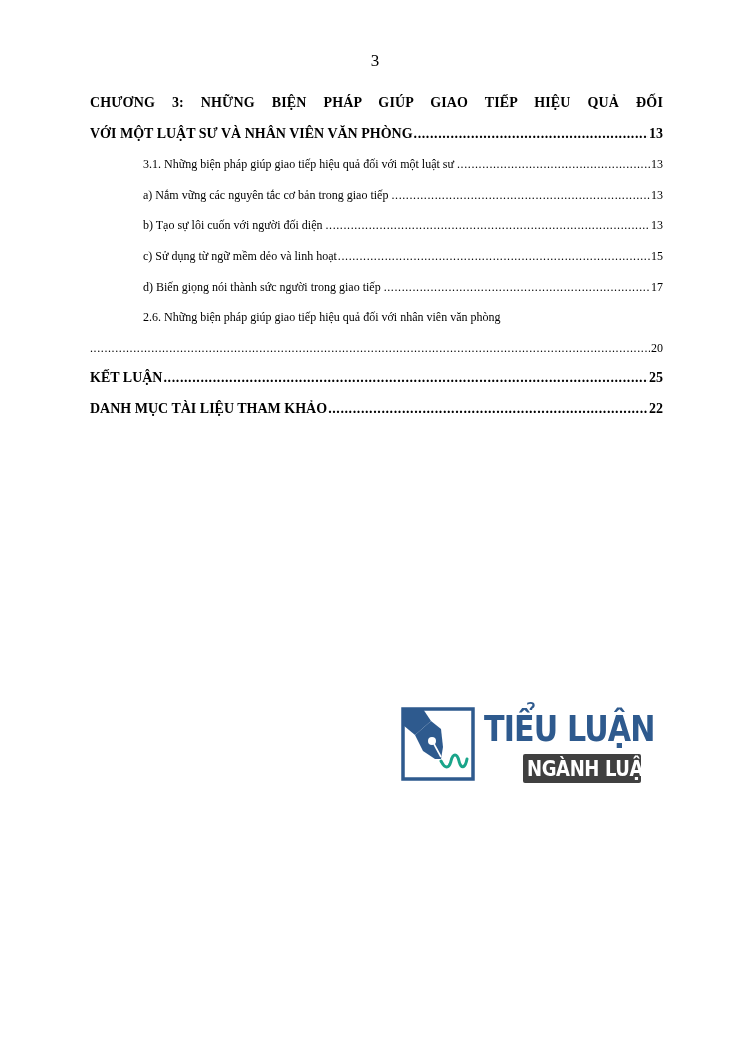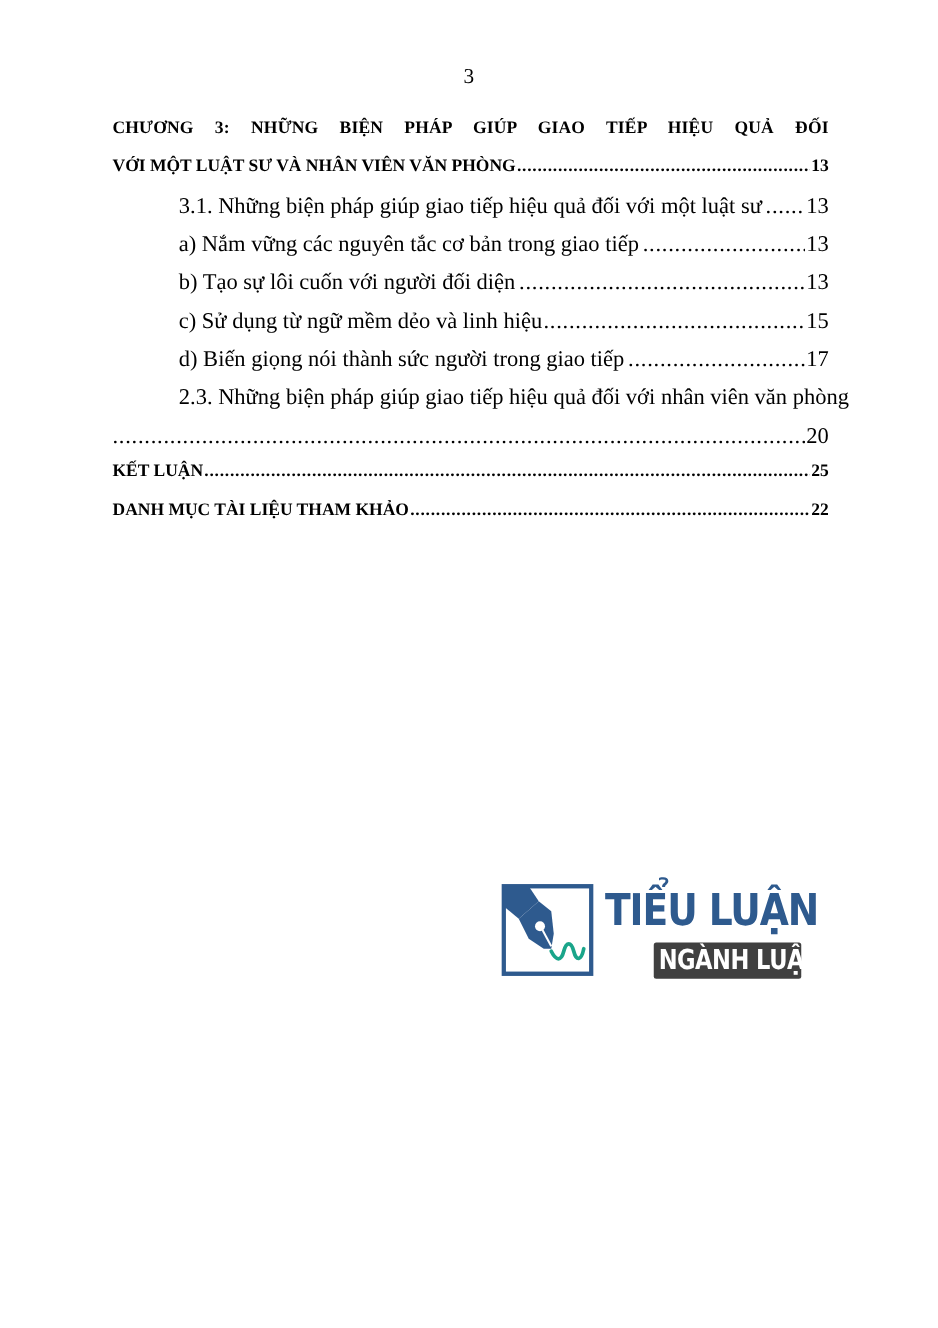--- a/index.html
+++ b/index.html
@@ -26,21 +26,21 @@
     }
     .toc {
       position: absolute;
       top: 88px;
       left: 90px;
       width: 573px;
     }
     .toc-line {
       height: 30.6px;
       line-height: 30.6px;
-      font-size: 18px;
+      font-size: 12px;
       white-space: nowrap;
       display: flex;
       align-items: baseline;
     }
     .toc-line.bold {
       font-weight: bold;
       font-size: 14px;
     }
     .toc-line.indent {
       padding-left: 53px;
@@ -146,32 +146,32 @@
       <span class="toc-text">a) Nắm vững các nguyên tắc cơ bản trong giao tiếp</span>
       <span class="leader"></span>
       <span class="toc-page">13</span>
     </div>
     <div class="toc-line indent">
       <span class="toc-text">b) Tạo sự lôi cuốn với người đối diện</span>
       <span class="leader"></span>
       <span class="toc-page">13</span>
     </div>
     <div class="toc-line indent">
-      <span class="toc-text">c) Sử dụng từ ngữ mềm dẻo và linh hiệu</span>
+      <span class="toc-text">c) Sử dụng từ ngữ mềm dẻo và linh hoạt</span>
       <span class="leader tight"></span>
       <span class="toc-page">15</span>
     </div>
     <div class="toc-line indent">
       <span class="toc-text">d) Biến giọng nói thành sức người trong giao tiếp</span>
       <span class="leader"></span>
       <span class="toc-page">17</span>
     </div>
 
     <div class="toc-line indent">
-      <span class="toc-text">2.3. Những biện pháp giúp giao tiếp hiệu quả đối với nhân viên văn phòng</span>
+      <span class="toc-text">2.6. Những biện pháp giúp giao tiếp hiệu quả đối với nhân viên văn phòng</span>
     </div>
     <div class="toc-line">
       <span class="leader" style="margin-left:0;"></span>
       <span class="toc-page">20</span>
     </div>
 
     <div class="toc-line bold">
       <span class="toc-text">KẾT LUẬN</span>
       <span class="leader tight"></span>
       <span class="toc-page">25</span>

